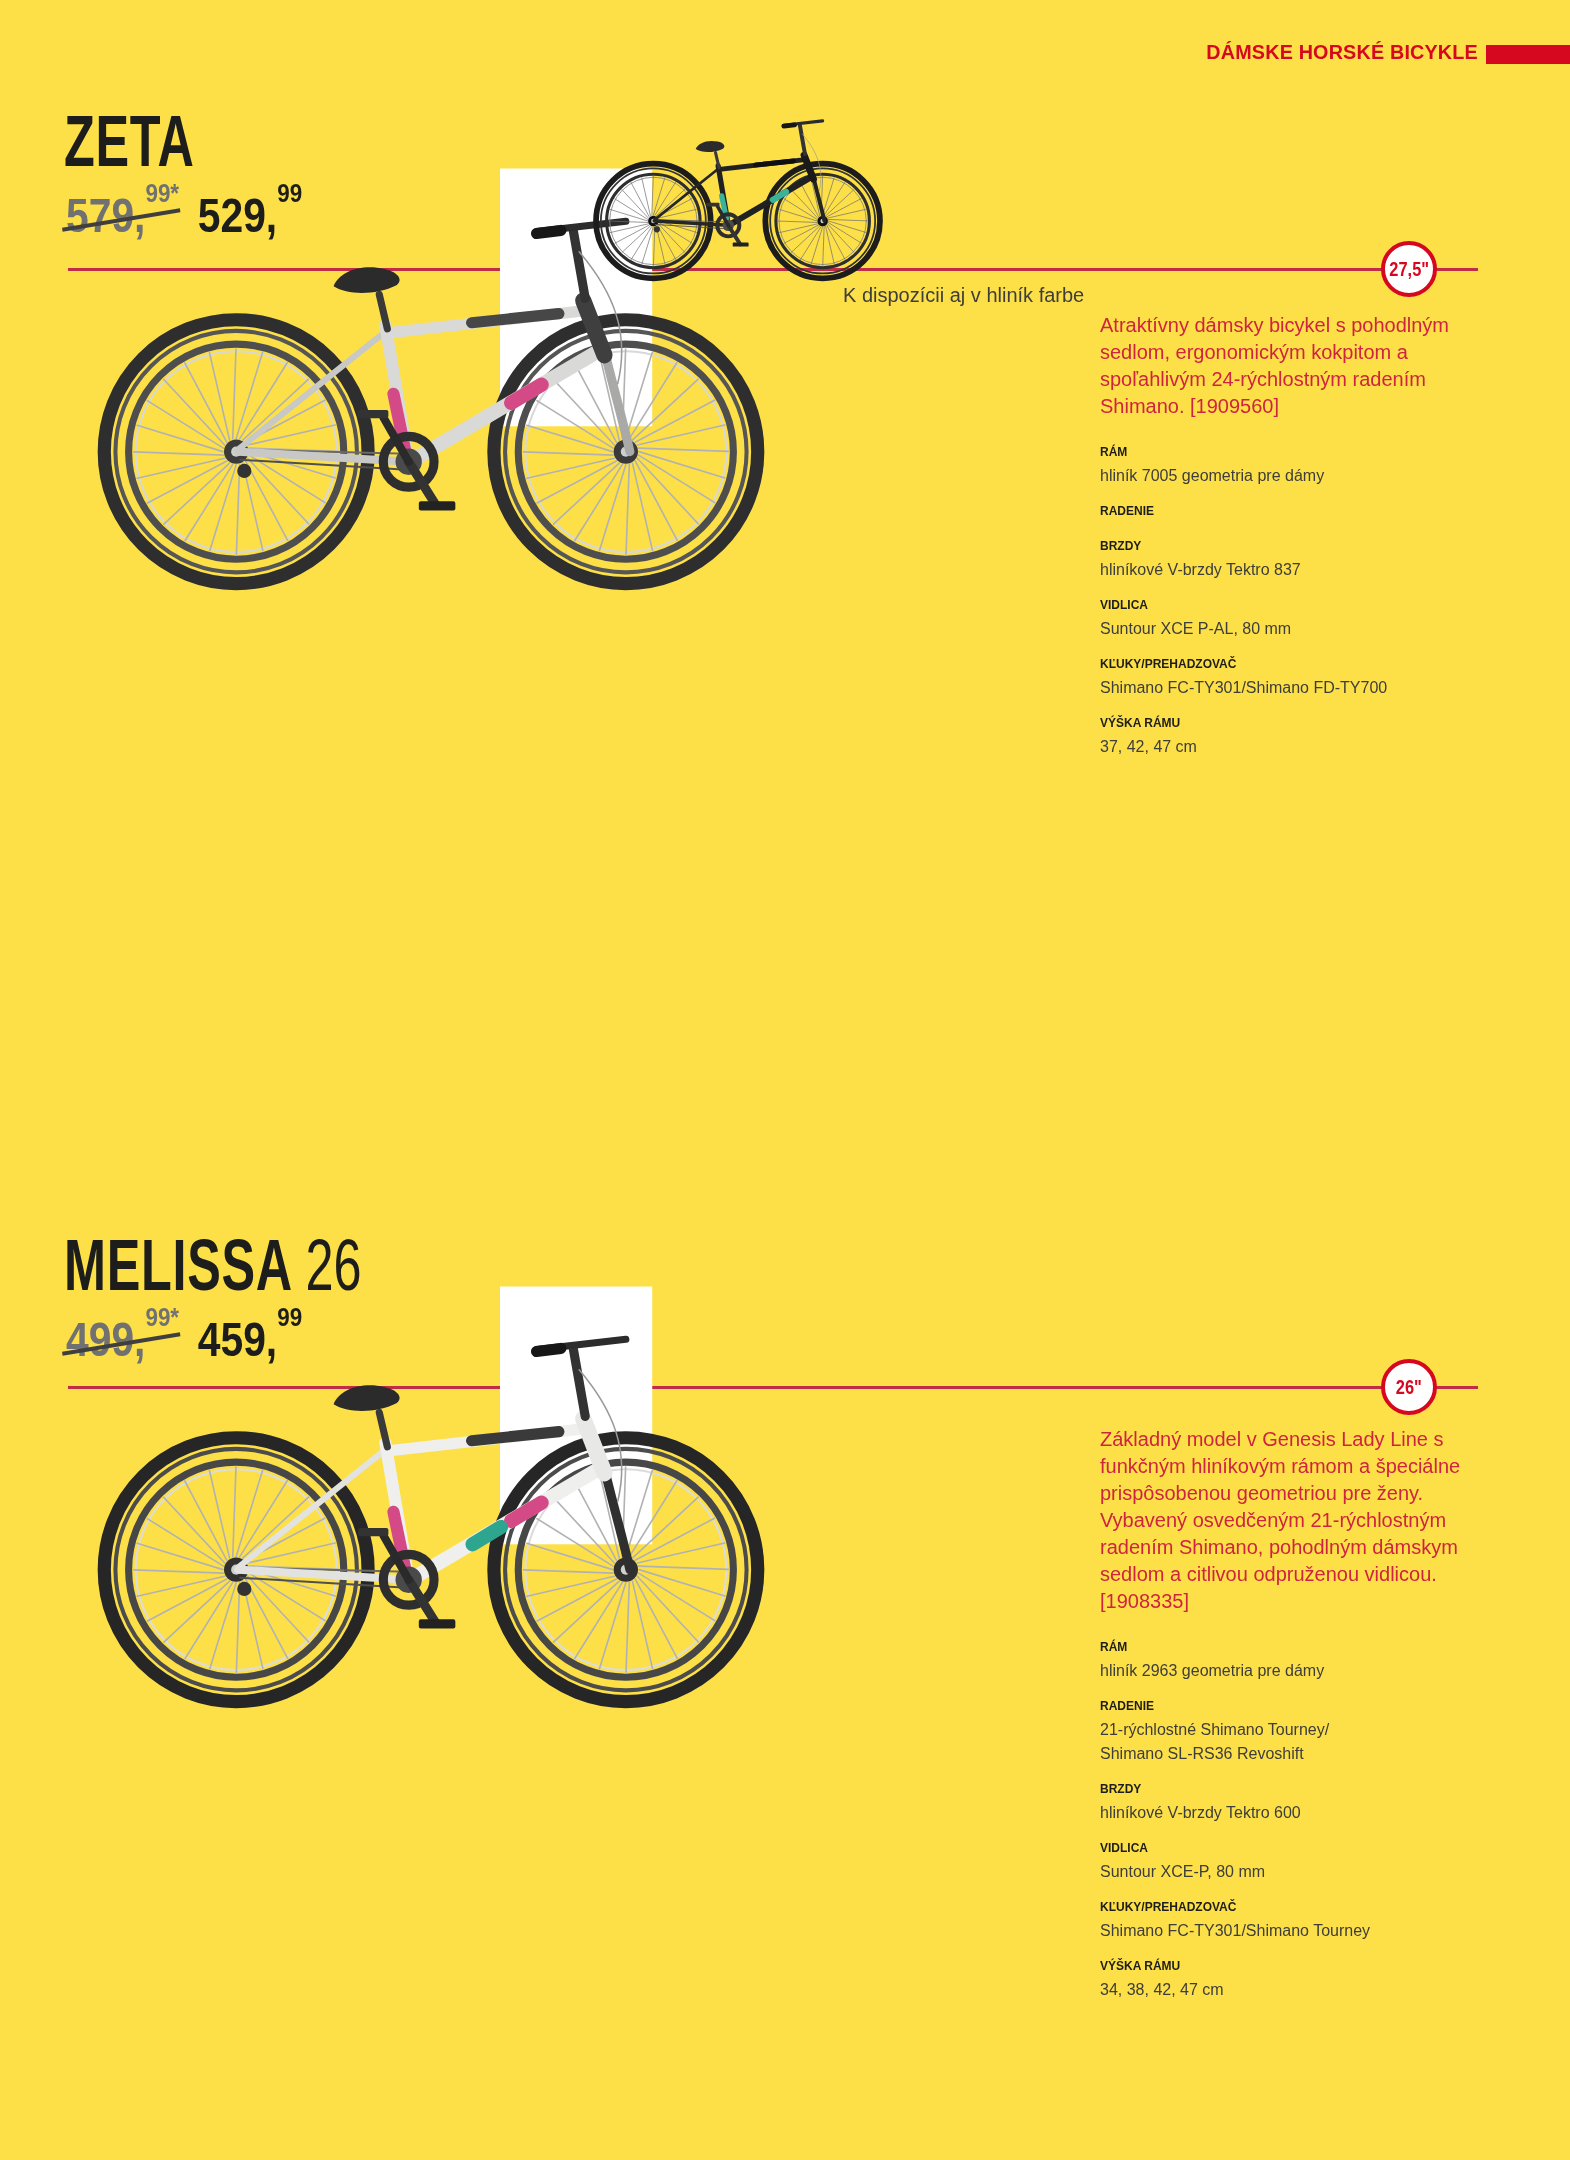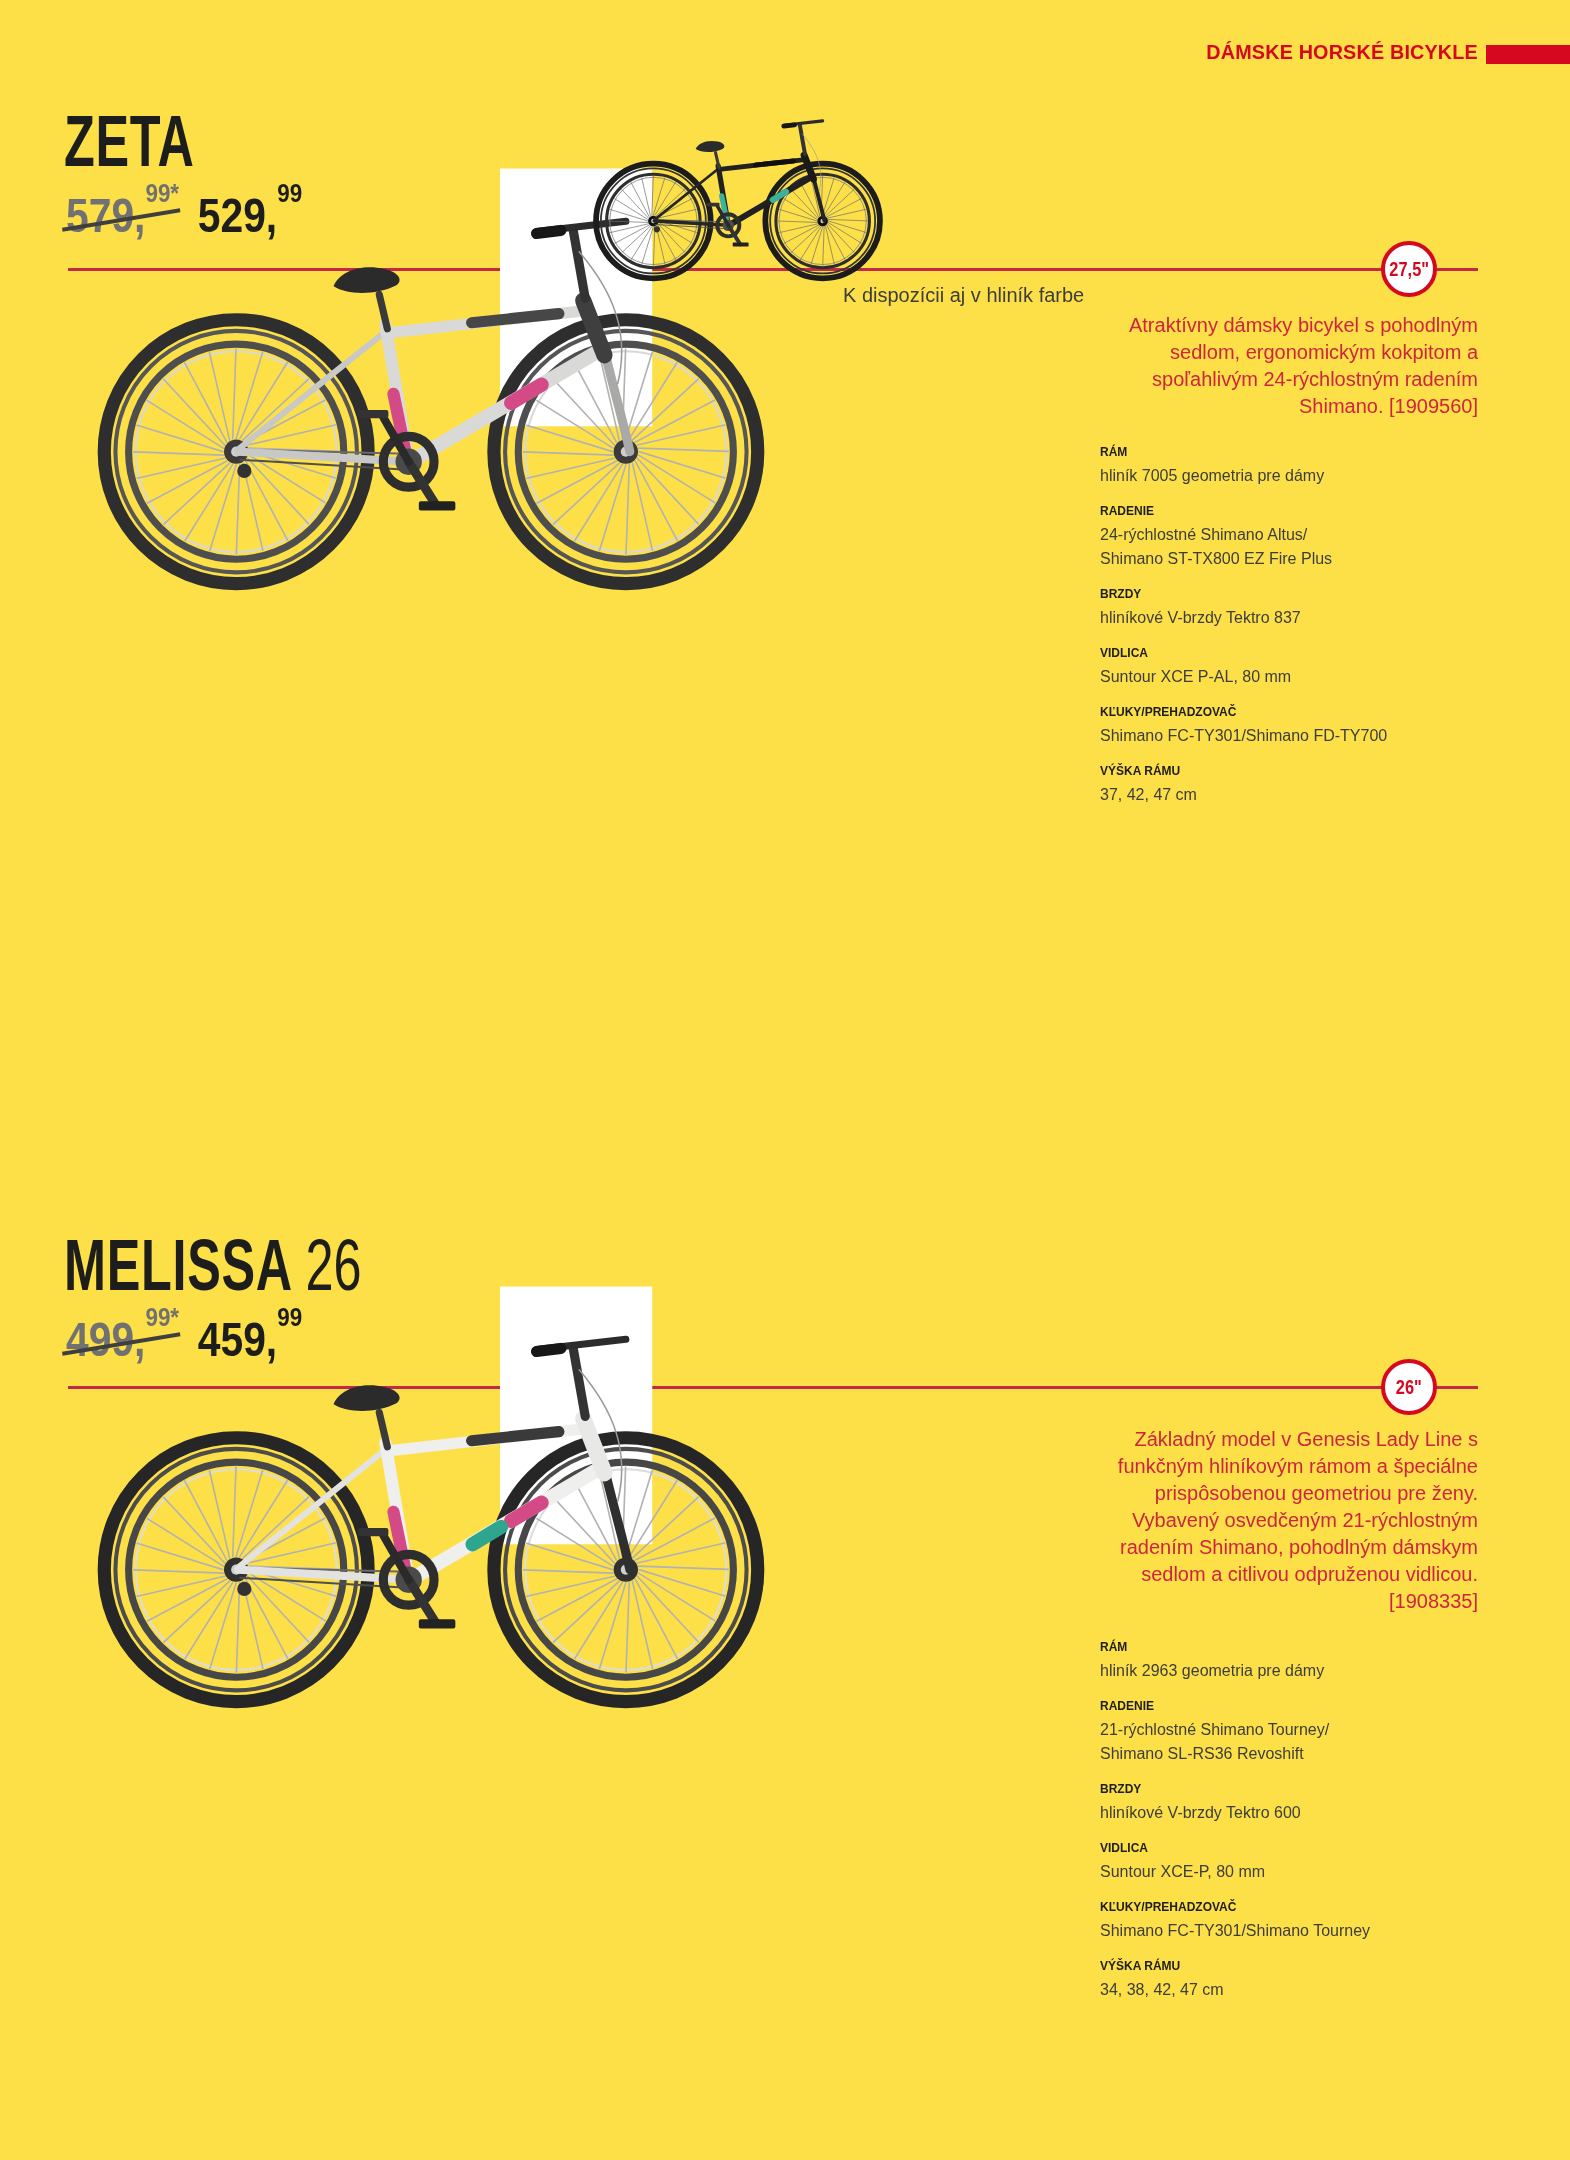--- a/index.html
+++ b/index.html
@@ -53,21 +53,21 @@
              --frame:#efefed;--frame2:#e2e2e0;--head:#e8e8e6;--fork:#2f2f2f;--accent:#d44a86;
              --accent2:#2ea58e;--decal:#3a3a3a;--patch:#ffffff;}
   .bike-black{--tire:#1c1c1c;--tirein:#333333;--rim:#2e2e2e;--rimin:#8a8a8a;--spoke:#6f6f6f;--hub:#111111;
              --frame:#212121;--frame2:#262626;--head:#1a1a1a;--fork:#242424;--accent:#3bb39a;
              --accent2:transparent;--decal:#101010;--patch:transparent;}
 
   
   .infocol{position:absolute;width:378px;}
   .c0{left:1100px;top:312px;}
   .c1{left:1100px;top:1426px;}
-  .desc{margin:0 0 20px 0;font-size:20px;line-height:27px;color:#cf2440;text-align:right;}
+  .desc{margin:0 0 20px 0;font-size:20px;line-height:27px;color:#cf2440;}
   .spec{margin-bottom:11px;}
   .spec-label{font-size:12px;font-weight:700;line-height:24px;color:#1d1d1b;}
   .spec-value{font-size:16px;line-height:24px;color:#3d3d3c;white-space:pre-line;}
   .defs-svg{position:absolute;width:0;height:0;}
 </style>
 </head>
 <body>
 
 <svg class="defs-svg" aria-hidden="true">
   <defs>
@@ -167,22 +167,20 @@
       </svg>
 
     <div class="infocol c0">
       <p class="desc">Atraktívny dámsky bicykel s pohodlným sedlom, ergonomickým kokpitom a spoľahlivým 24-rýchlostným radením Shimano. [1909560]</p>
       <div class="spec">
         <div class="spec-label">RÁM</div>
         <div class="spec-value">hliník 7005 geometria pre dámy</div>
       </div>
       <div class="spec">
         <div class="spec-label">RADENIE</div>
-        <div class="spec-value">24-rýchlostné Shimano Altus/
-Shimano ST-TX800 EZ Fire Plus</div>
       </div>
       <div class="spec">
         <div class="spec-label">BRZDY</div>
         <div class="spec-value">hliníkové V-brzdy Tektro 837</div>
       </div>
       <div class="spec">
         <div class="spec-label">VIDLICA</div>
         <div class="spec-value">Suntour XCE P-AL, 80 mm</div>
       </div>
       <div class="spec">

